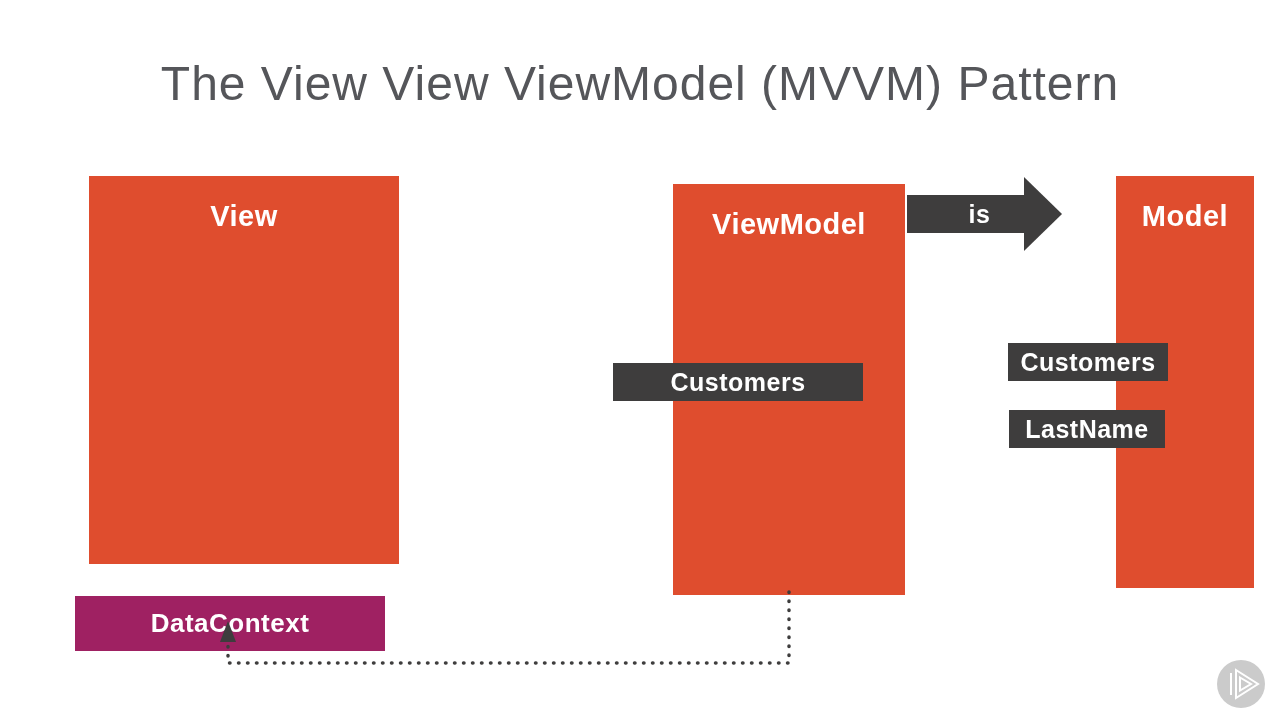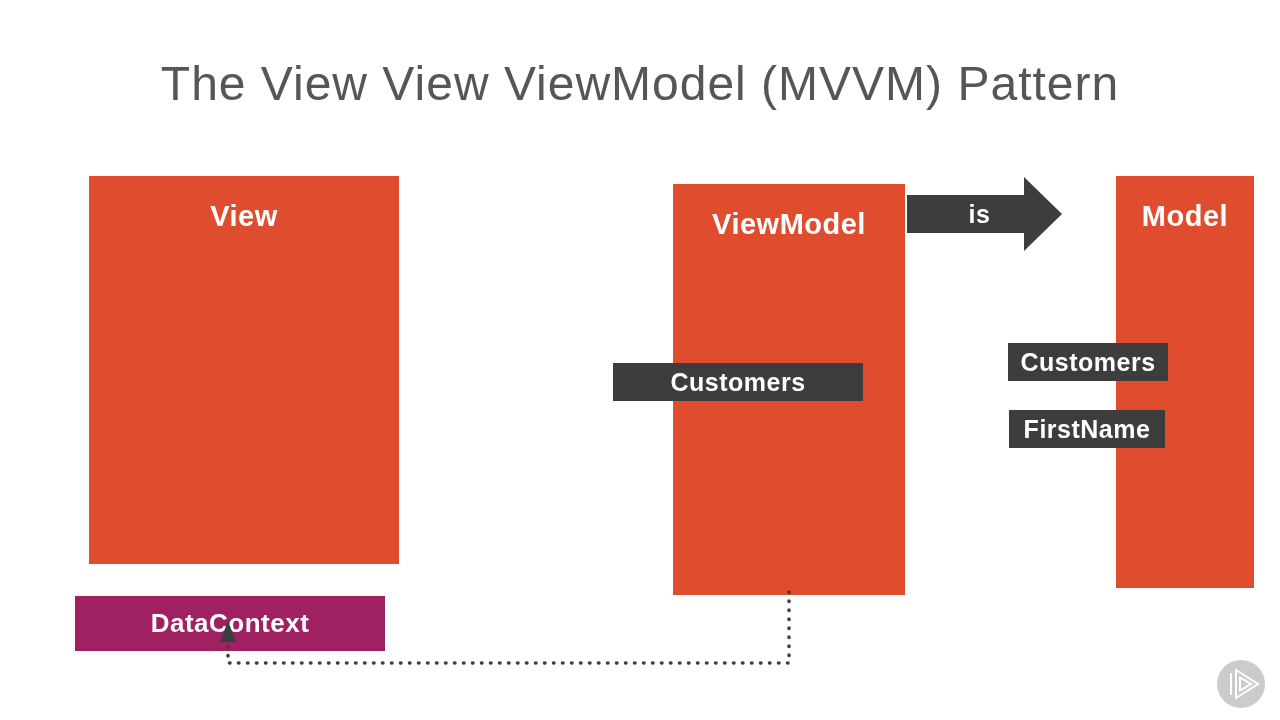--- a/index.html
+++ b/index.html
@@ -104,21 +104,21 @@
   </div>
   <div class="arrow-head"></div>
 
   <div class="box dark tag customers-box">
     <span>Customers</span>
   </div>
   <div class="box dark tag firstname-box">
     <span>Customers</span>
   </div>
   <div class="box dark tag lastname-box">
-    <span>FirstName</span>
+    <span>LastName</span>
   </div>
 
   <svg class="connector-svg" viewBox="0 0 1280 720">
     <path d="M 789 592 L 789 663 L 228 663 L 228 644" fill="none" stroke="#3E3D3D" stroke-width="3.5" stroke-linecap="round" stroke-dasharray="0.5 8.5"></path>
     <polygon points="228,621 220,642 236,642" fill="#3E3D3D"></polygon>
   </svg>
 
   <div class="play-badge">
     <svg viewBox="0 0 48 48" width="48" height="48">
       <circle cx="24" cy="24" r="24" fill="#CBCBCB"></circle>

